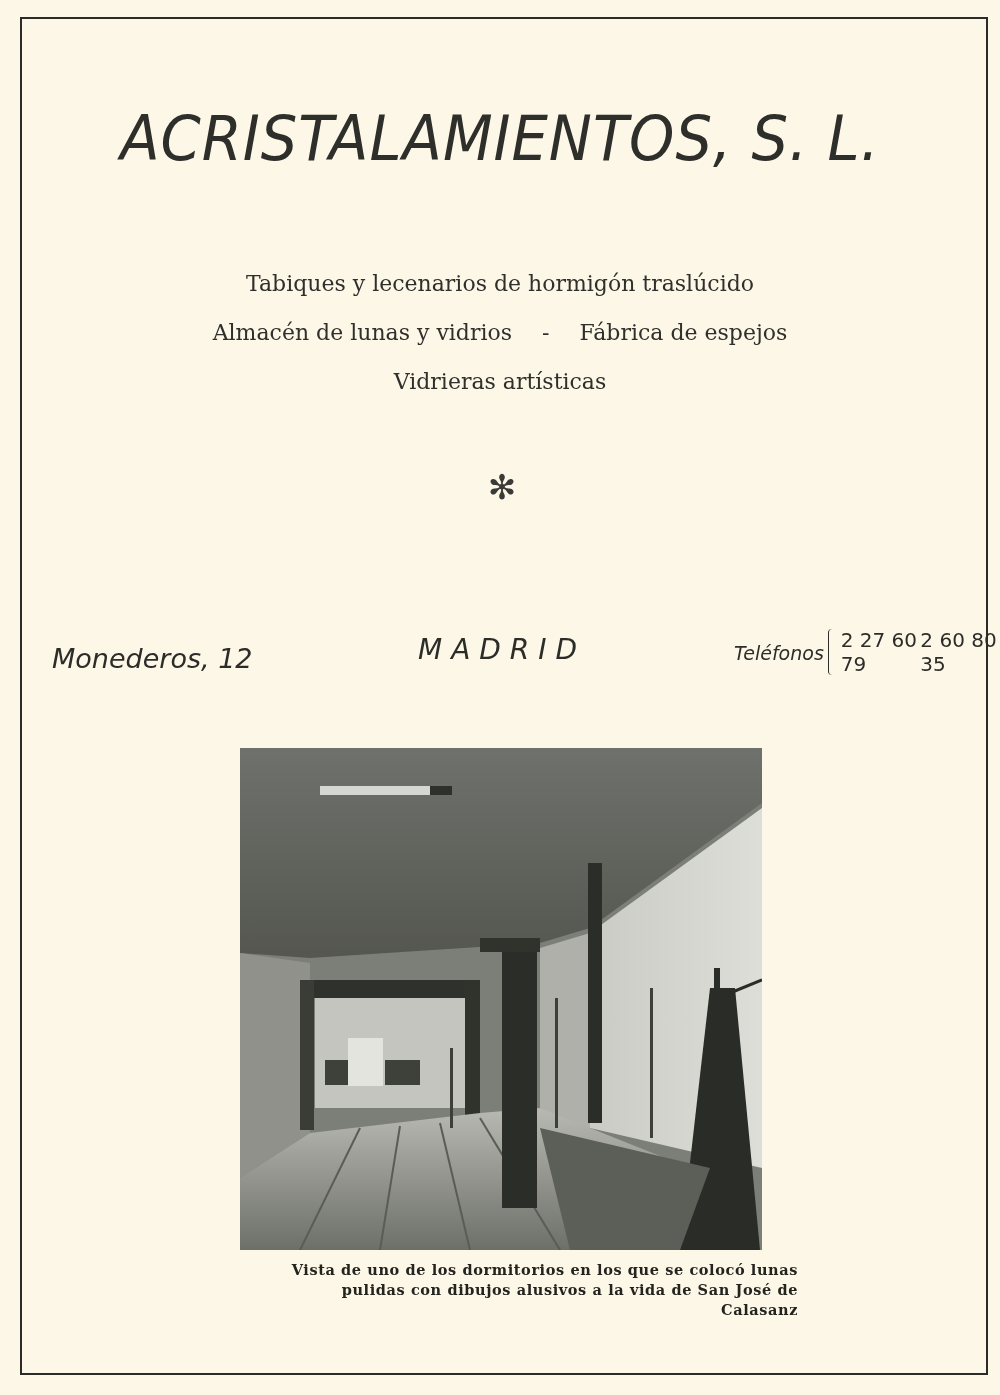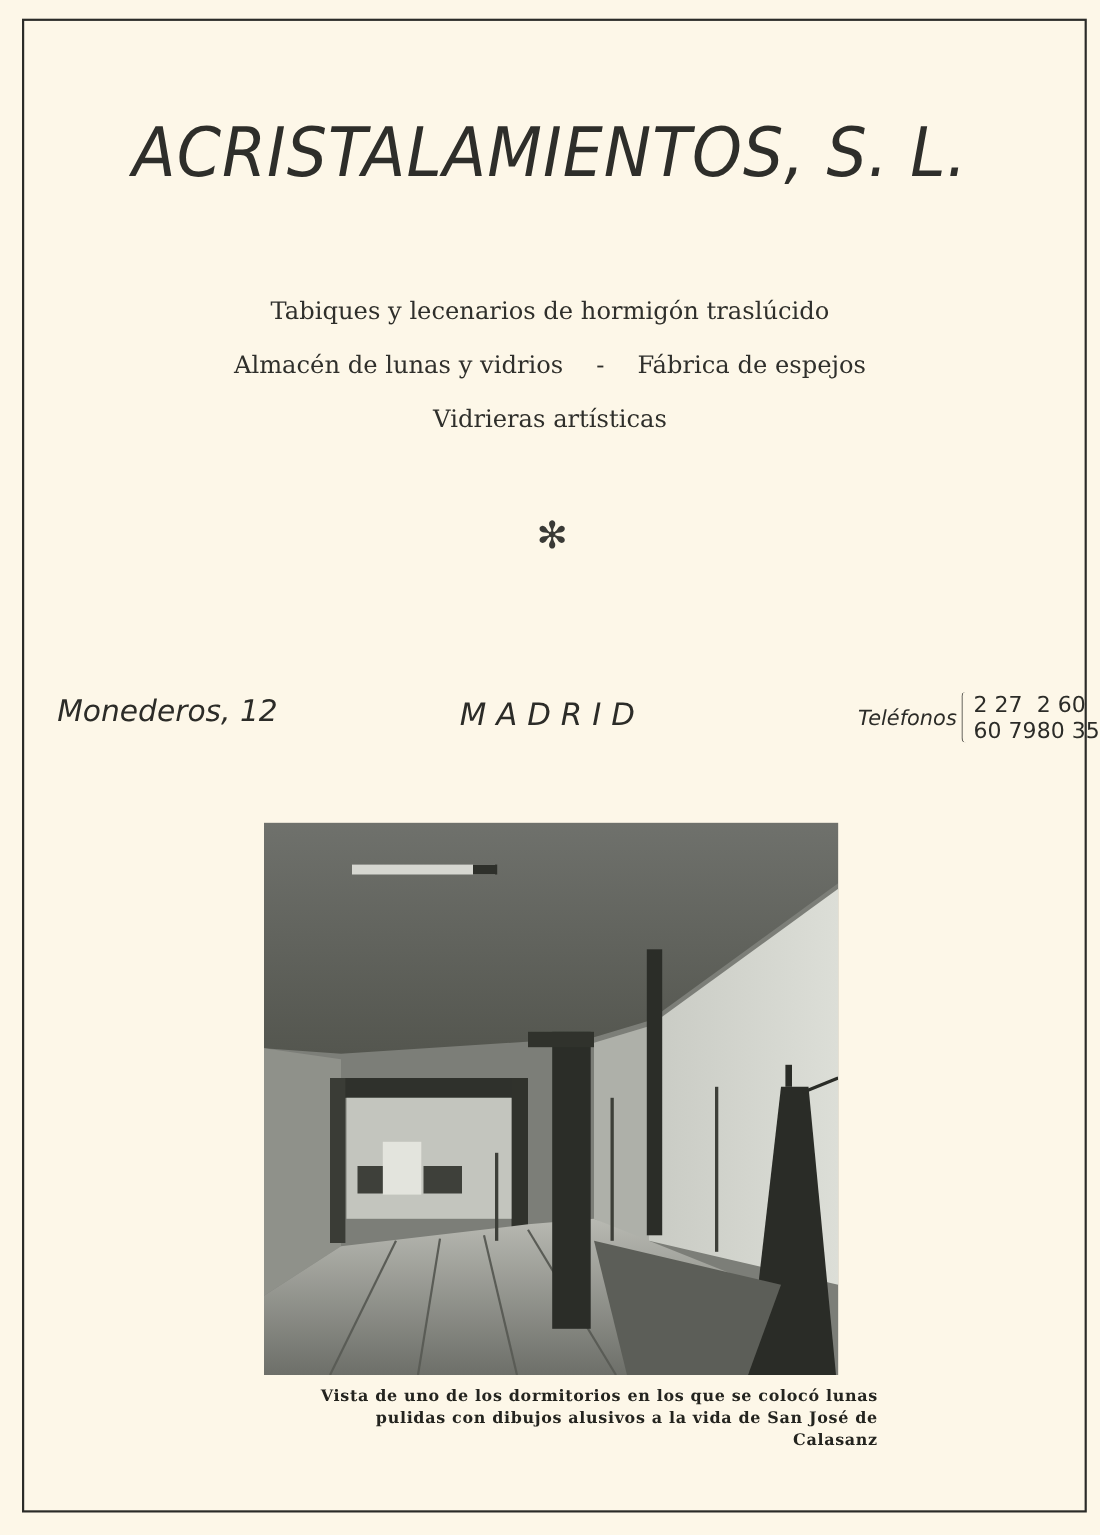--- a/index.html
+++ b/index.html
@@ -74,39 +74,39 @@
     .address-row {
       position: absolute;
       left: 0;
       width: 1000px;
       top: 625px;
       height: 60px;
     }
     .street {
       position: absolute;
       left: 52px;
-      top: 6px;
+      top: 18px;
       font-family: "DejaVu Sans", sans-serif;
       font-style: italic;
       font-size: 27px;
       color: #2c2c28;
     }
     .city {
       position: absolute;
       left: 418px;
       top: 8px;
       font-family: "DejaVu Sans", sans-serif;
       font-style: italic;
       font-size: 28px;
       letter-spacing: 9px;
       color: #2c2c28;
     }
     .phones {
       position: absolute;
-      left: 780px;
+      left: 734px;
       top: 0;
       height: 54px;
       display: flex;
       align-items: center;
     }
     .phones .label {
       font-family: "DejaVu Sans", sans-serif;
       font-style: italic;
       font-size: 19px;
       color: #2c2c28;

